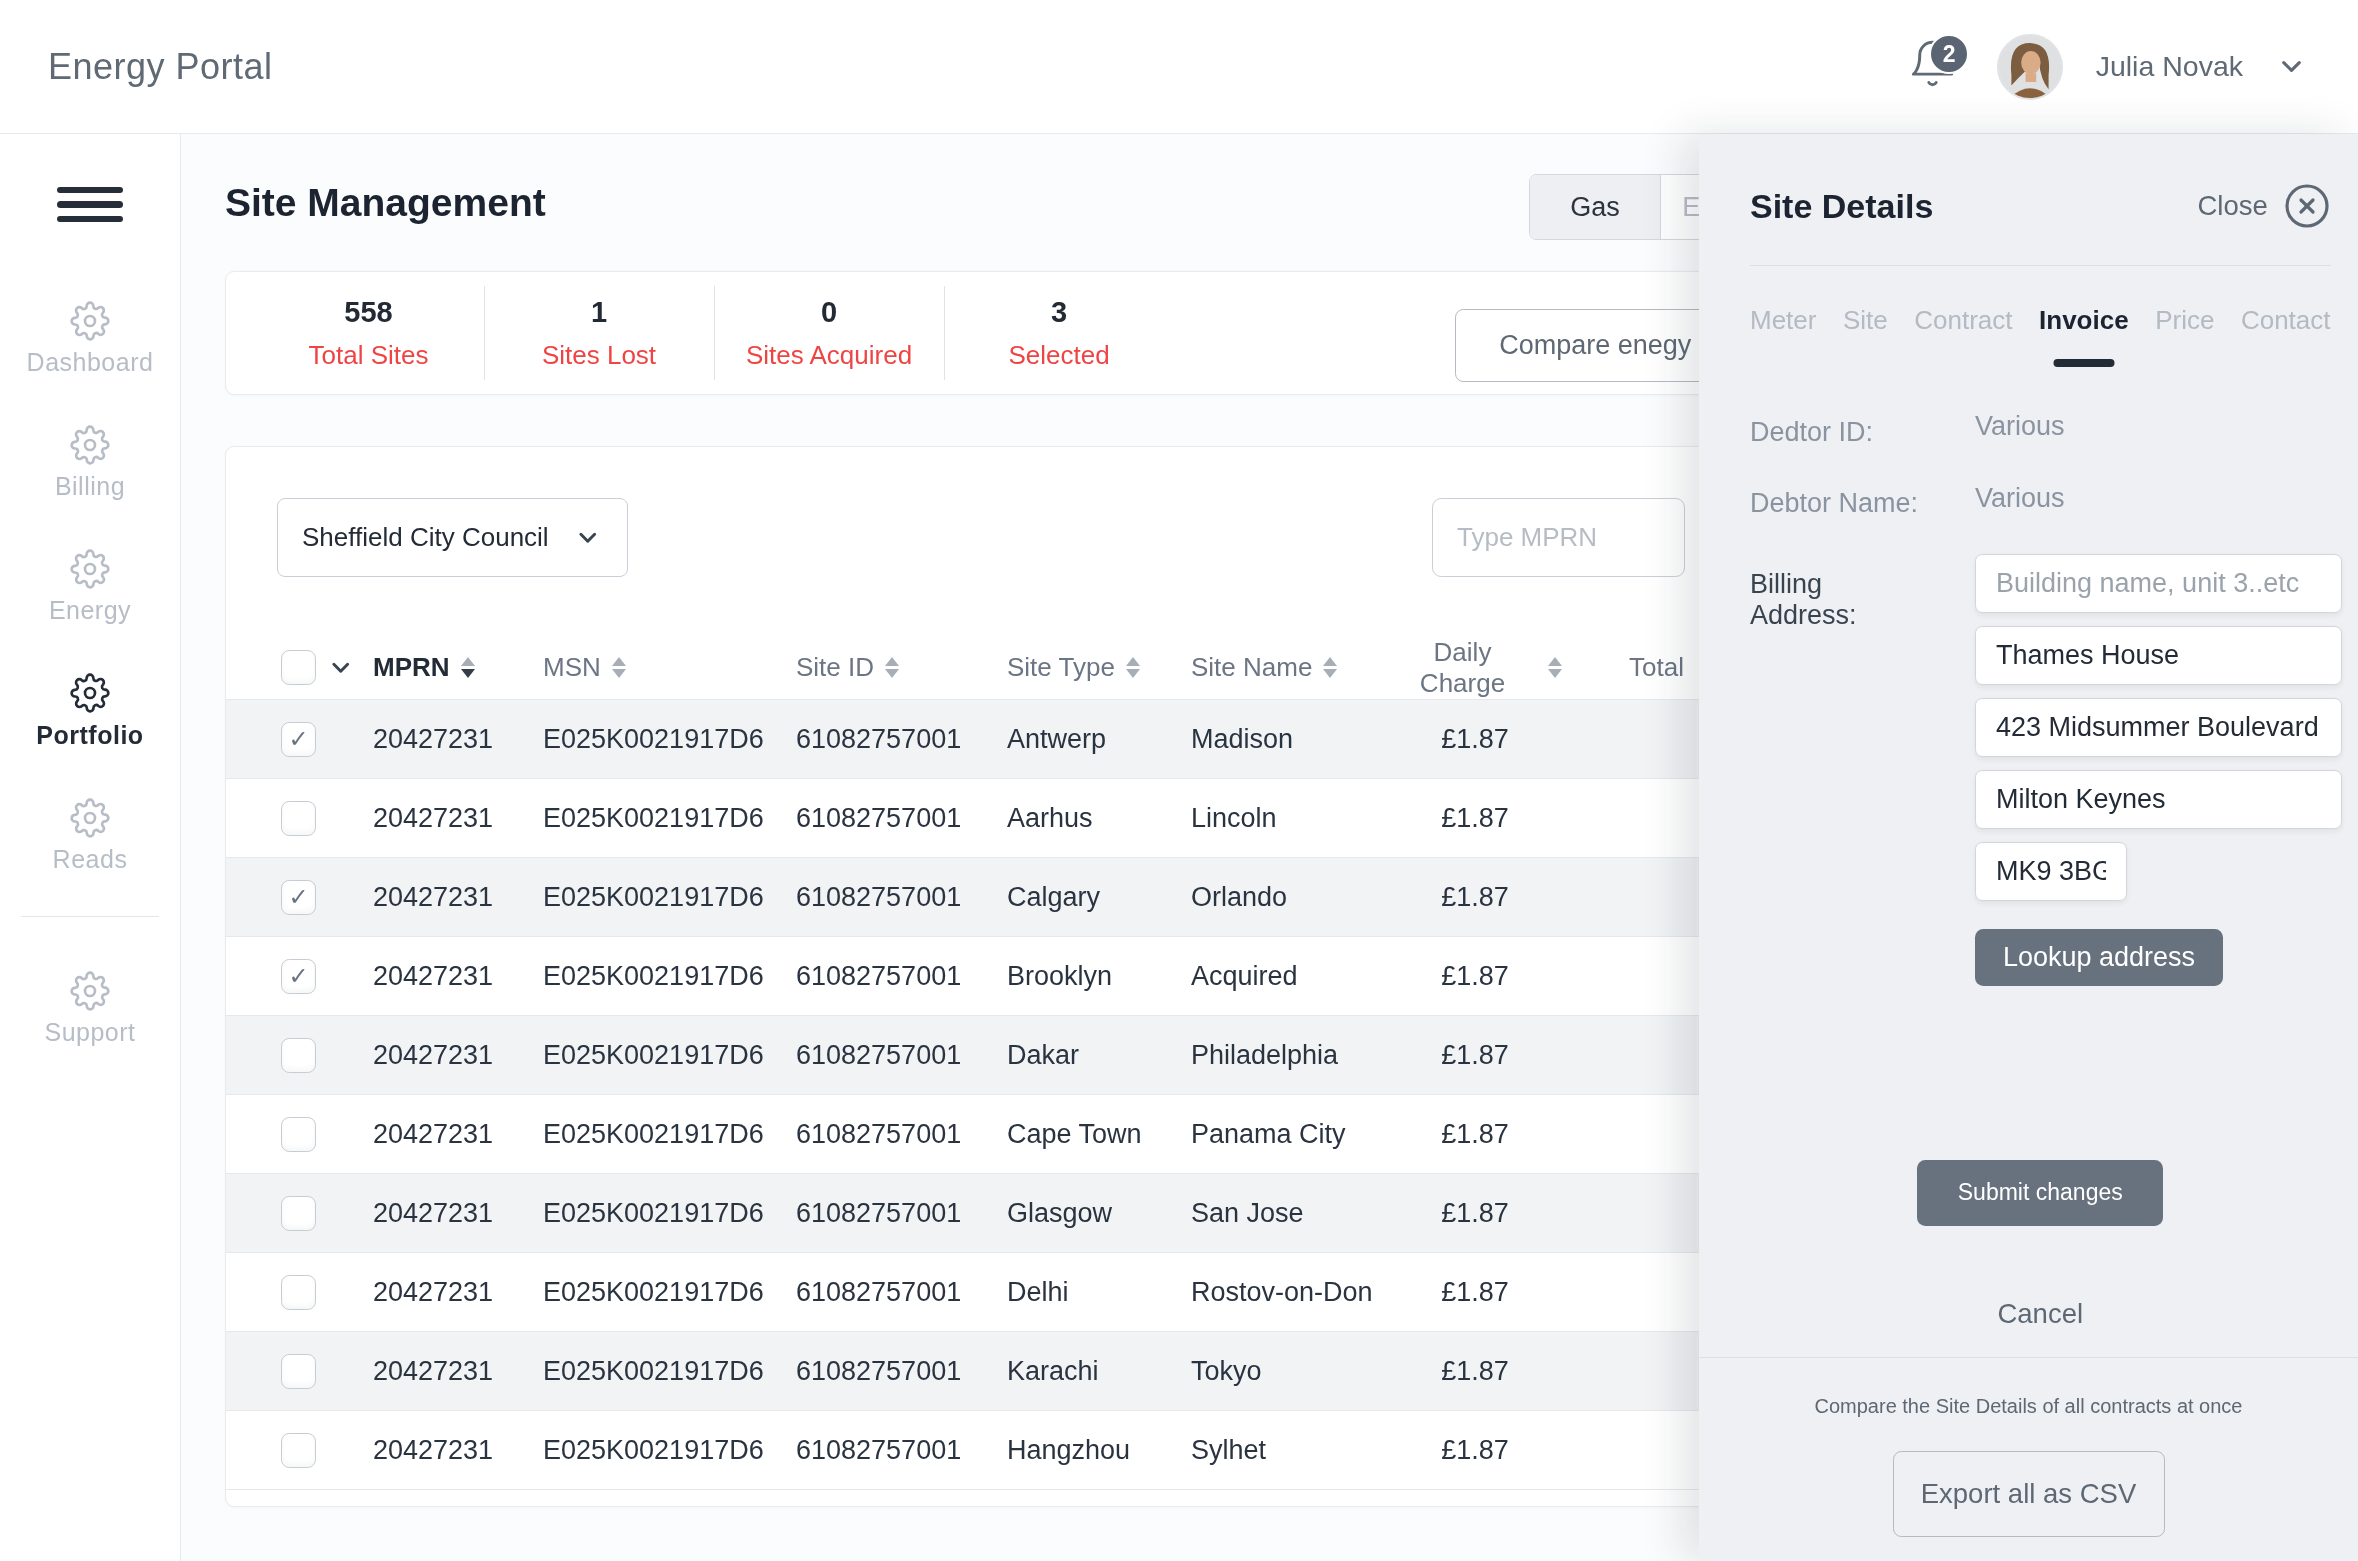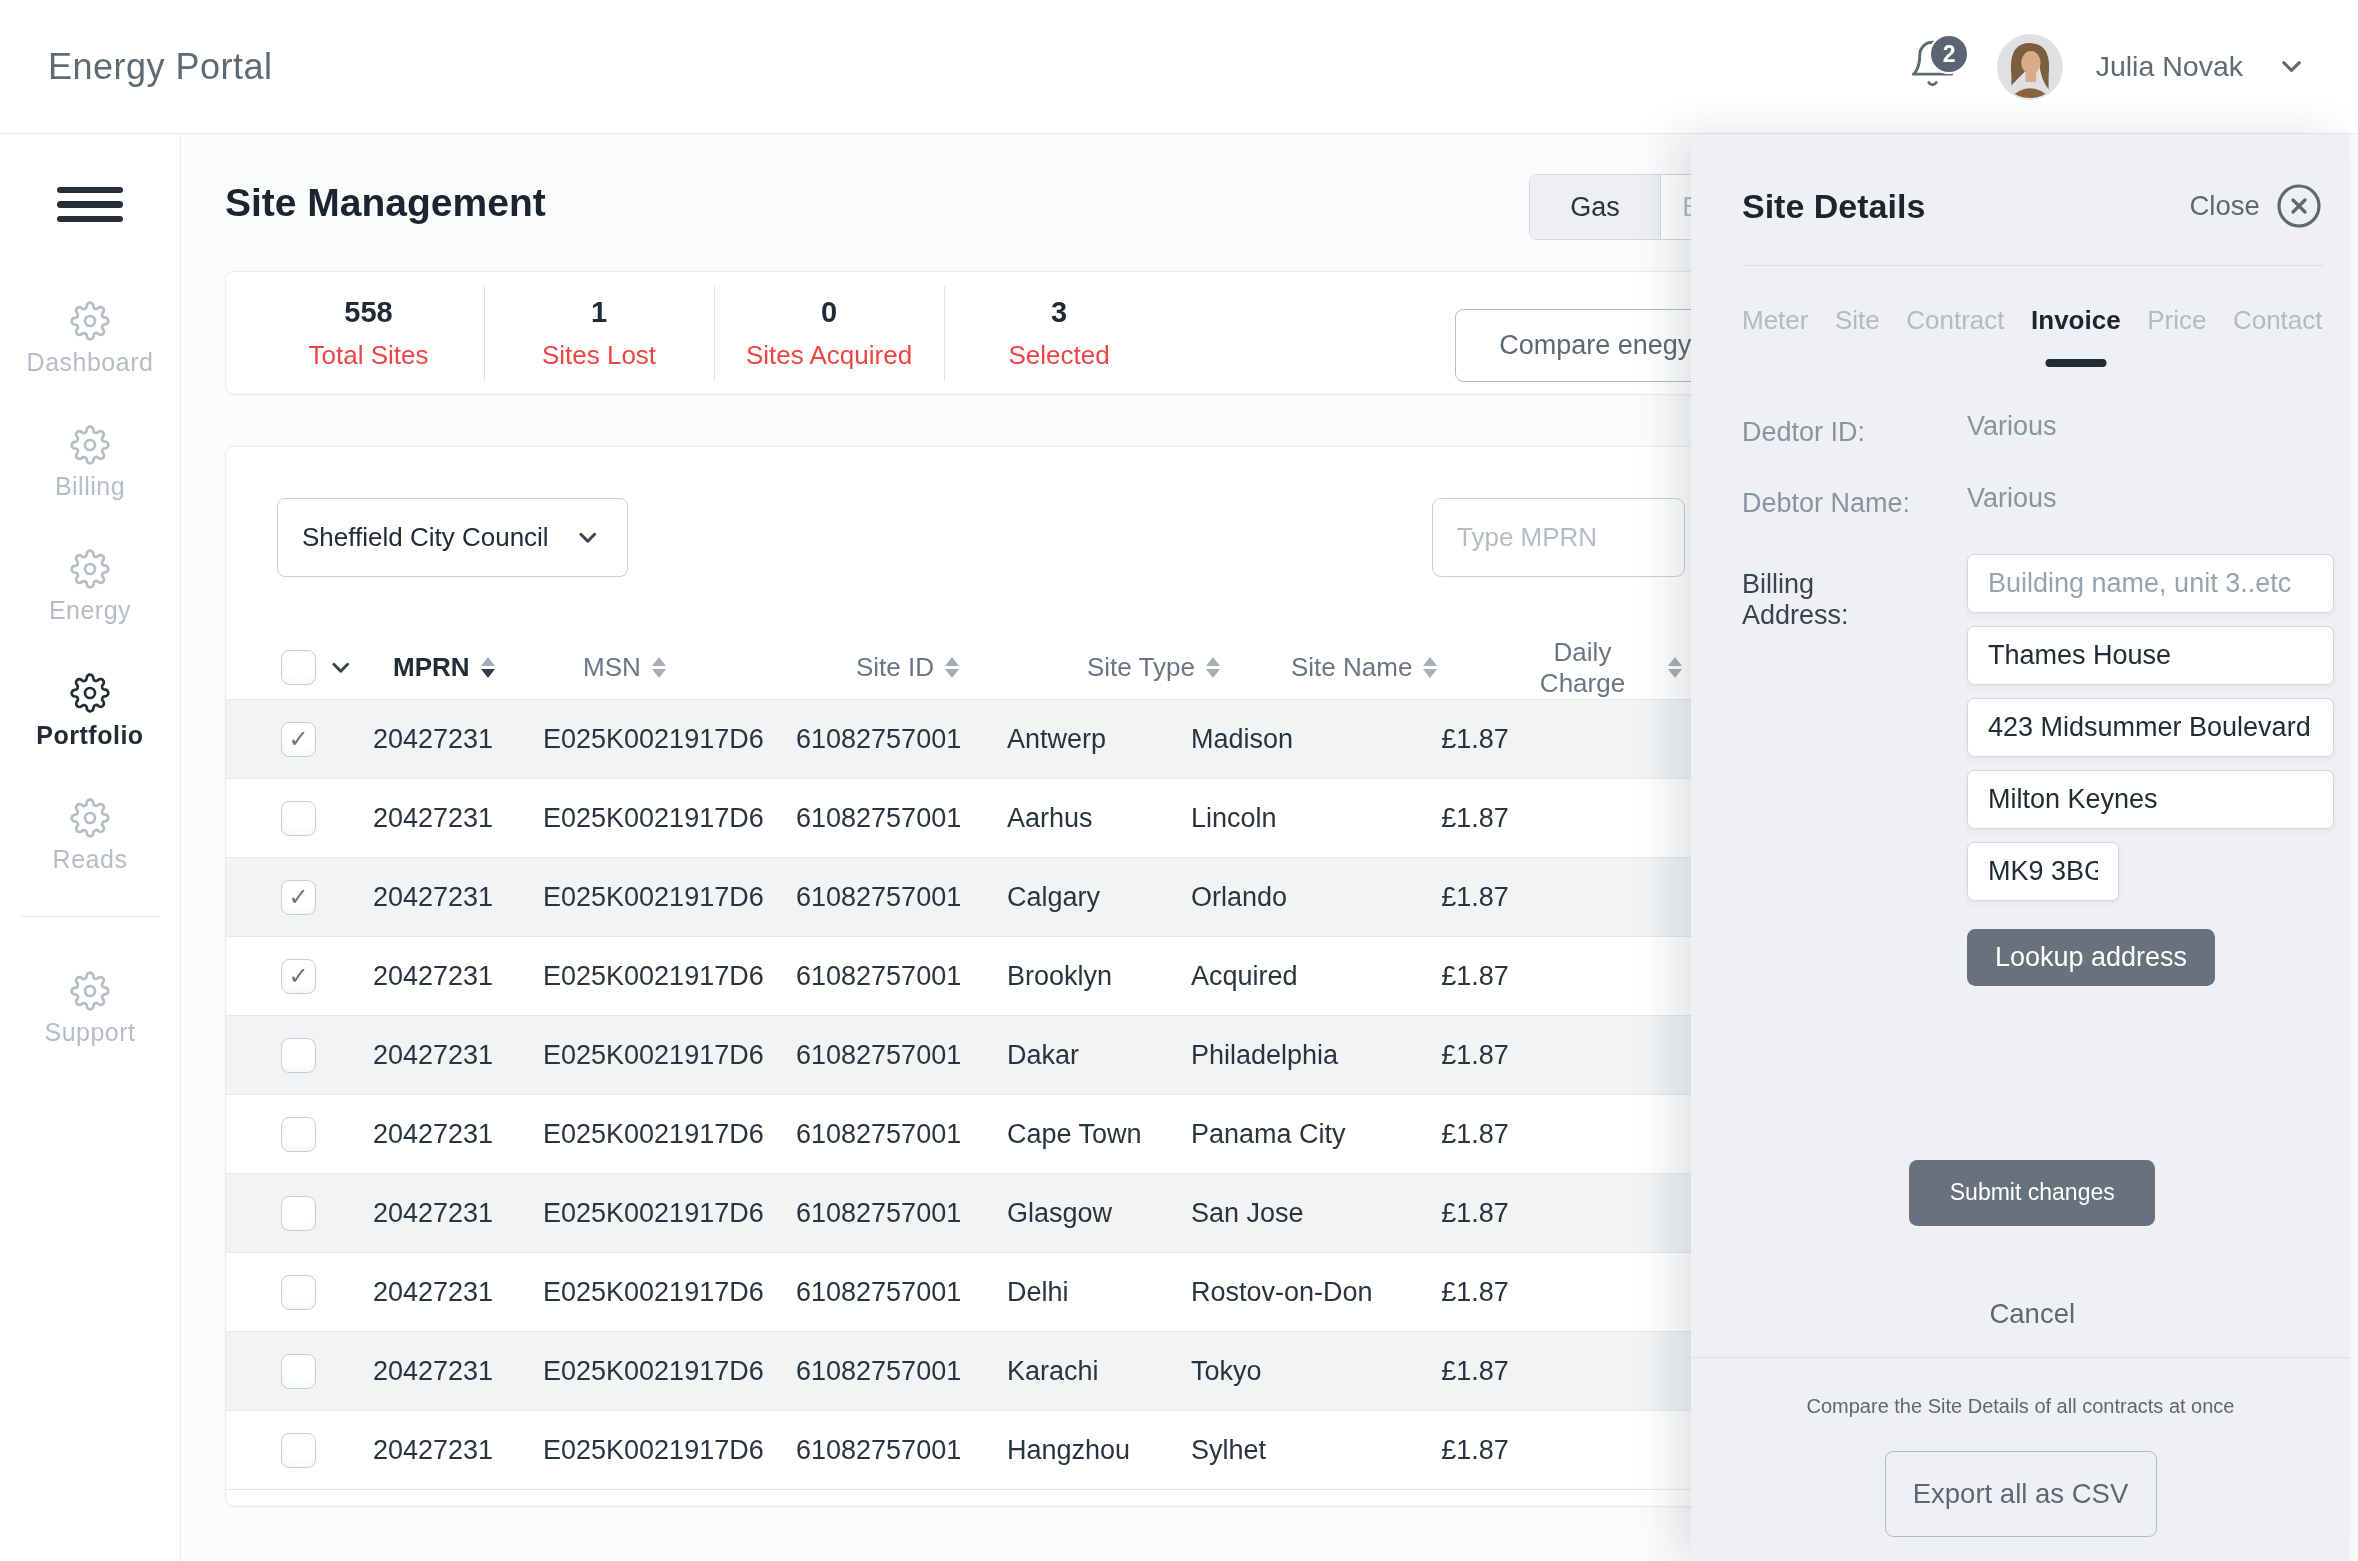--- a/index.html
+++ b/index.html
@@ -51,21 +51,21 @@
   .cust-dd{width:351px;height:79px;border:0.9px solid #c9cfd6;border-radius:8px;display:flex;align-items:center;justify-content:space-between;padding:0 26px 0 24px;cursor:pointer;background:#fff;}
   .cust-dd-label{font-size:26px;color:#232b36;}
   .cust-dd .chev{color:#3a4450;width:27.5px;height:27.5px;}
   .mprn-input{position:absolute;left:1155px;top:0;width:253px;height:79px;border:0.9px solid #c9cfd6;border-radius:9.2px;padding:0 24px;font-size:26px;color:#232b36;background:#fff;}
   .mprn-input::placeholder{color:#b6bcc4;}
   .extra-input{position:absolute;left:1440px;top:0;width:147px;height:79px;border:0.9px solid #c9cfd6;border-radius:9.2px;background:#fff;}
 
   
   .tbl{margin-top:59px;}
   .trow{display:flex;align-items:center;height:79px;padding-left:55px;border-bottom:1.8px solid #e6e9ec;}
-  .trow.head{height:64px;border-bottom:1.8px solid #e6e9ec;gap:20px;}
+  .trow.head{height:64px;border-bottom:1.8px solid #e6e9ec;}
   .trow.odd{background:#f1f3f5;}
   .c-check{width:92px;display:flex;align-items:center;gap:16.5px;flex:none;}
   .cbx{width:35px;height:35px;border:1.8px solid #c6ccd3;border-radius:8.3px;background:#fff;display:flex;align-items:center;justify-content:center;cursor:pointer;box-shadow:inset 0 -3.7px 5.5px rgba(30,40,60,.04);}
   .cbx.checked::after{content:"\2713";font-size:24px;color:#6a7380;font-weight:700;}
   .hdr-chev{width:27.5px;height:27.5px;color:#3a4450;}
   .c-mprn{width:170px;flex:none;}
   .c-msn{width:253px;flex:none;}
   .c-site_id{width:211px;flex:none;}
   .c-site_type{width:184px;flex:none;}
   .c-site_name{width:197px;flex:none;}
@@ -75,21 +75,21 @@
   .trow.head .cell{font-size:26px;color:#6b7583;display:flex;align-items:center;gap:11px;}
   .trow.head .c-daily_charge{justify-content:center;}
   .trow.head .c-mprn .col-label{color:#232b36;font-weight:700;}
   .sort{display:inline-flex;flex-direction:column;gap:3.7px;}
   .sort i{display:block;width:0;height:0;border-left:7.3px solid transparent;border-right:7.3px solid transparent;}
   .sort .up{border-bottom:9.2px solid #a7aeb8;}
   .sort .dn{border-top:9.2px solid #a7aeb8;}
   .sort.primary .dn{border-top-color:#343d49;}
 
   
-  .panel{position:absolute;top:134px;right:8px;width:659px;height:1427px;background:#eef0f3;box-shadow:-18.4px 0 41px rgba(20,30,45,.12);z-index:5;padding:0 27.5px 0 51px;}
+  .panel{position:absolute;top:134px;right:0;width:659px;height:1427px;background:#eef0f3;box-shadow:-18.4px 0 41px rgba(20,30,45,.12);z-index:5;padding:0 27.5px 0 51px;}
   .panel-head{display:flex;align-items:center;justify-content:space-between;padding-top:48px;}
   .panel-title{font-size:34px;font-weight:700;color:#1b2430;}
   .close-wrap{display:flex;align-items:center;gap:14.7px;cursor:pointer;color:#5d6874;}
   .close-label{font-size:27.5px;}
   .close-wrap svg{width:48px;height:48px;}
   .panel-divider{border-top:1.8px solid #dcdfe4;margin-top:35px;}
   .tabs{display:flex;justify-content:space-between;margin-top:39px;}
   .tab{font-size:26px;color:#b4bac3;cursor:pointer;position:relative;padding-bottom:31px;}
   .tab.active{color:#1b2430;font-weight:700;}
   .tab.active::after{content:"";position:absolute;left:50%;transform:translateX(-50%);bottom:0;width:61px;height:8.3px;border-radius:4.6px;background:#222b36;}

